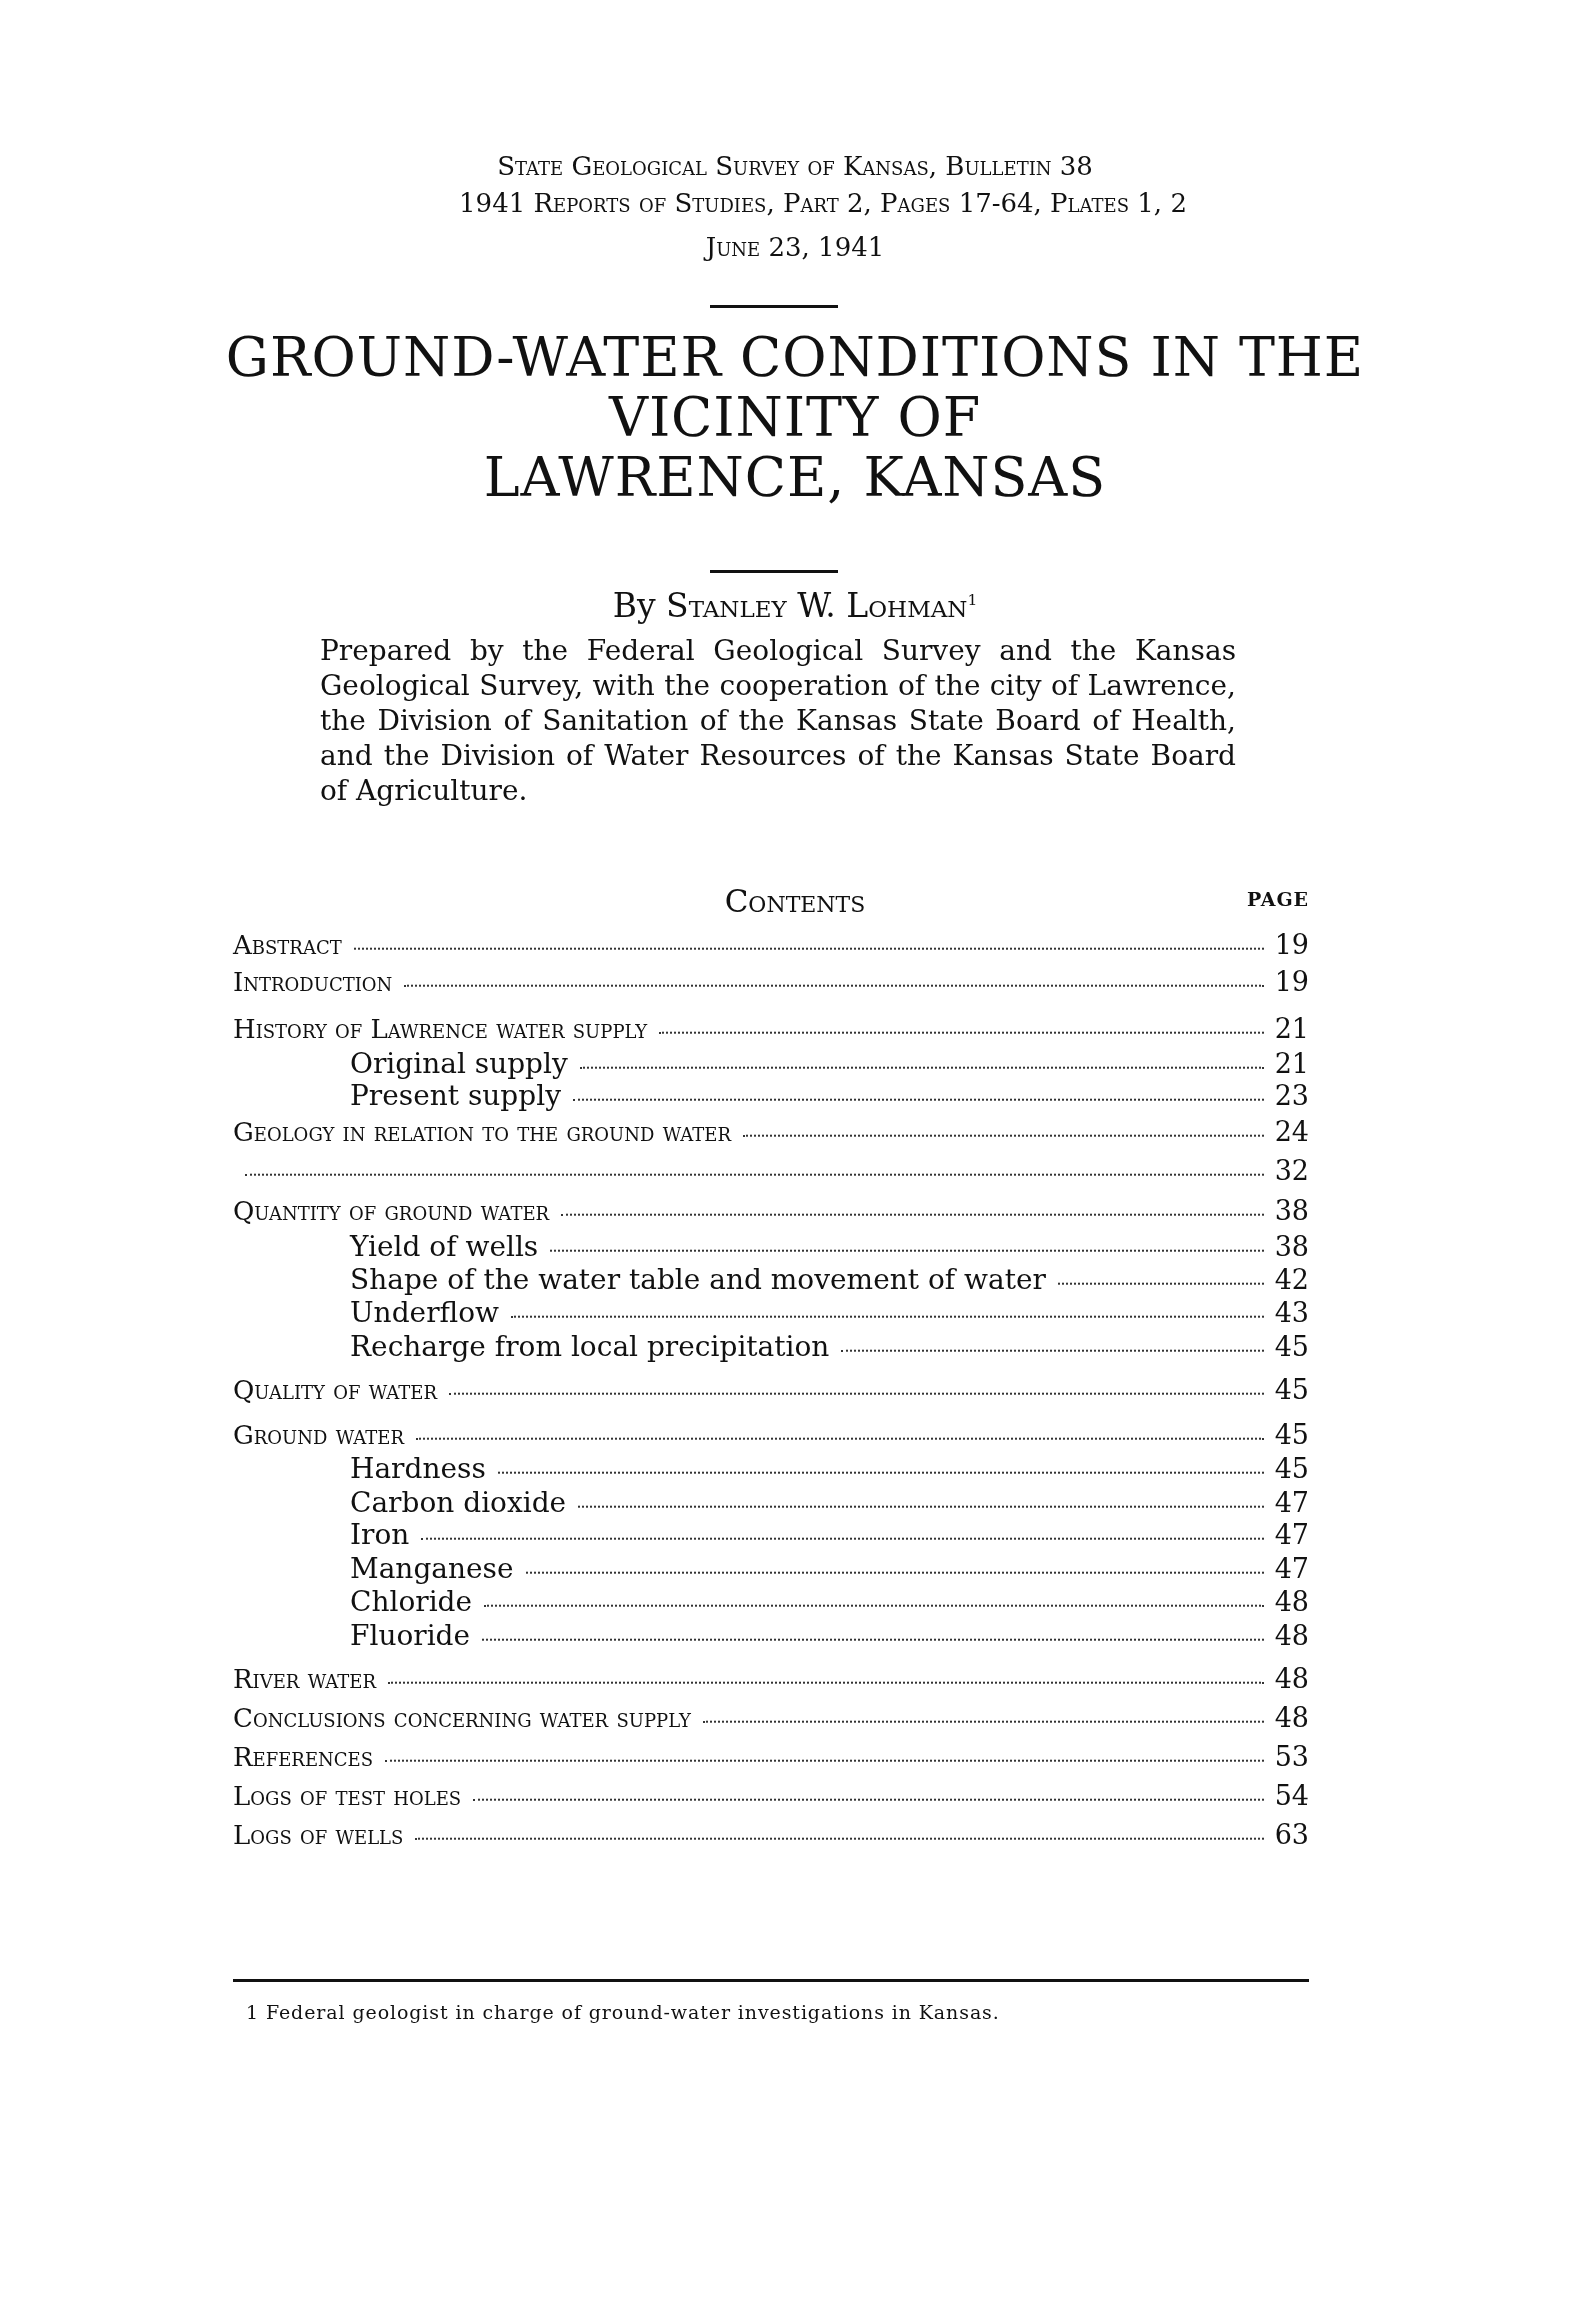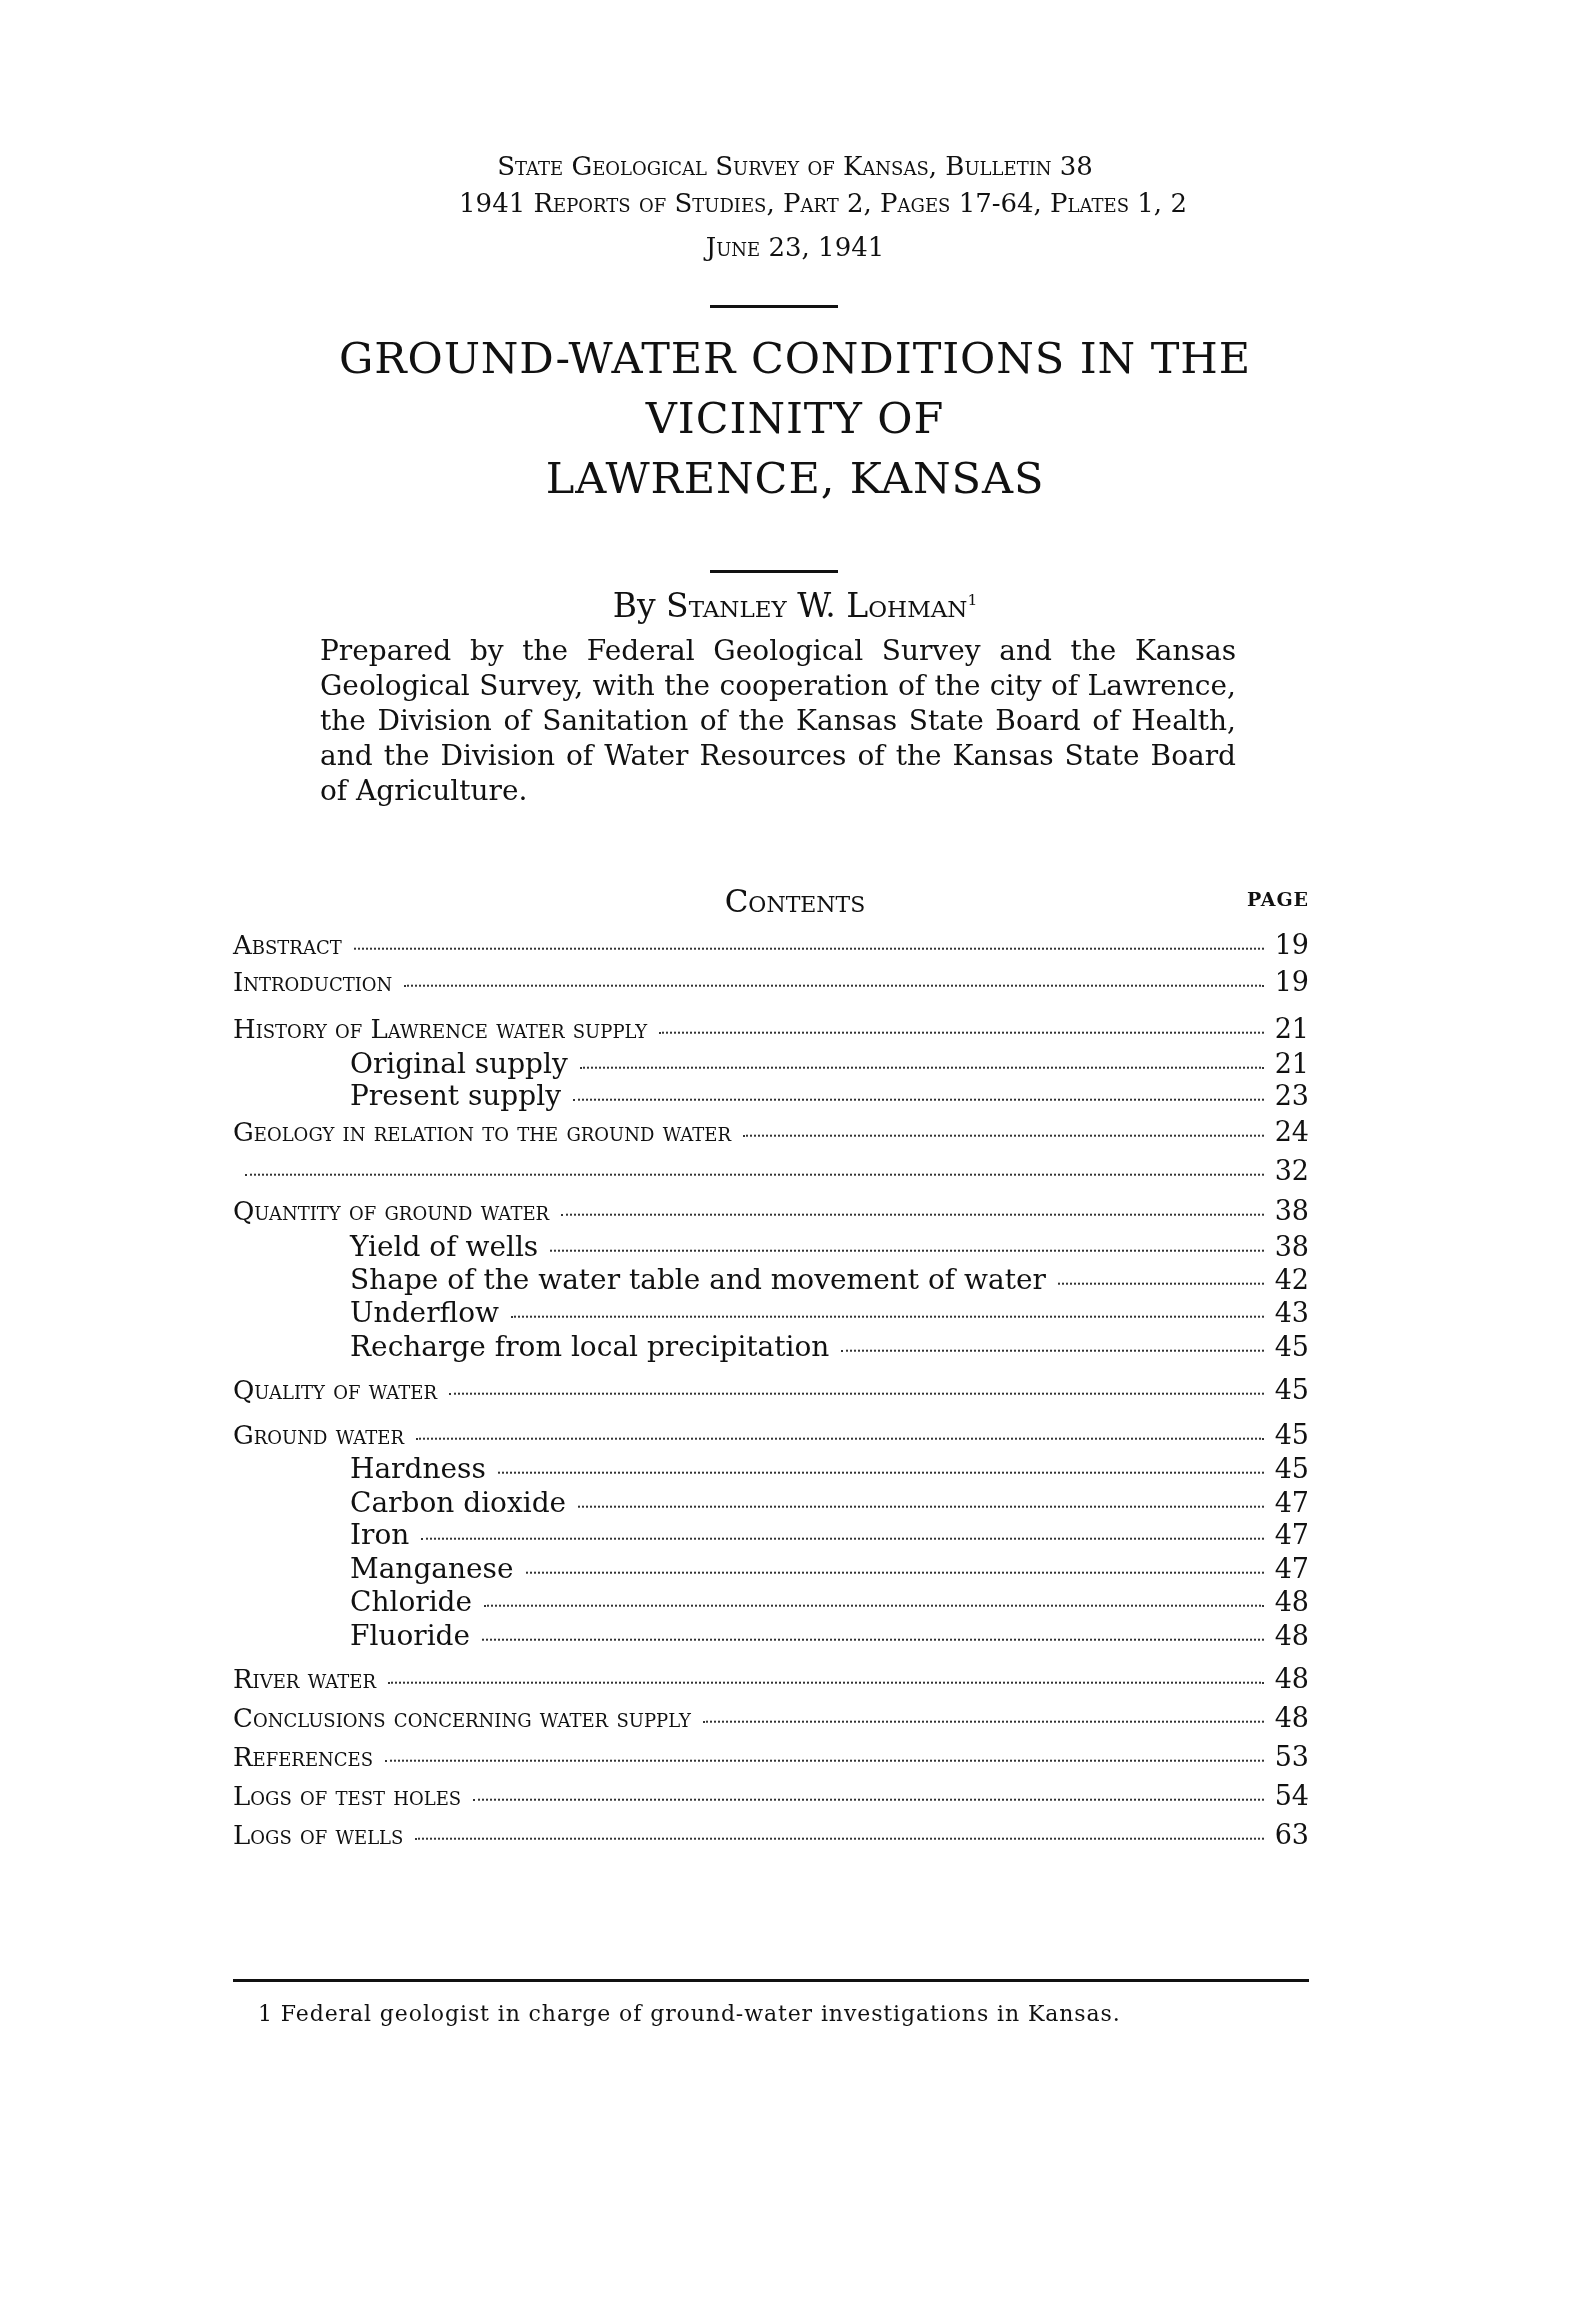--- a/index.html
+++ b/index.html
@@ -8,35 +8,35 @@
     font-family: "DejaVu Serif", "Liberation Serif", serif; color: #111;
   }
   .sc { font-variant: small-caps; text-align: center; }
   .header { position: absolute; left: 0; width: 1590px; text-align: center; }
   .h-line1 { top: 151px; font-size: 26px; }
   .h-line2 { top: 188px; font-size: 26px; margin-left: 28px; }
   .h-line3 { top: 232px; font-size: 26px; }
   .rule { position: absolute; height: 2.6px; background: #111; }
   .rule1 { left: 710px; top: 305px; width: 128px; }
   .rule2 { left: 710px; top: 570px; width: 128px; }
-  .title { position: absolute; left: 0; width: 1590px; text-align: center; font-size: 43px; line-height: 60px; top: 328px; letter-spacing: 0.9px; }
+  .title { position: absolute; left: 0; width: 1590px; text-align: center; font-size: 54px; line-height: 60px; top: 328px; letter-spacing: 0.9px; }
   .byline { position: absolute; left: 0; width: 1590px; text-align: center; top: 586px; font-size: 33px; }
   .byline sup { font-size: 15.6px; vertical-align: super; }
   .prepared { position: absolute; left: 320px; width: 916px; top: 633px; font-size: 28px; line-height: 35px; text-align: justify; }
   .contents-head { position: absolute; left: 0; width: 1590px; top: 883px; text-align: center; font-size: 31px; }
   .page-head { position: absolute; right: 281px; top: 888px; font-size: 19px; font-weight: bold; letter-spacing: 0.9px; }
   .toc { position: absolute; left: 233px; width: 1076px; top: 0; }
   .toc-row { position: absolute; left: 0; width: 1076px; display: flex; align-items: baseline; font-size: 26px; }
   .toc-row.top .label { font-variant: small-caps; font-size: 26px; }
   .toc-row.sub .label { padding-left: 117px; font-size: 28px; }
   .label { white-space: nowrap; }
   .leader { flex: 1; border-bottom: 2.6px dotted #333; margin: 0 10.4px 0 12px; transform: translateY(-4.3px); min-width: 17.3px; }
   .pg { width: 35px; text-align: right; font-size: 27px; }
   .foot-rule { position: absolute; left: 233px; width: 1076px; top: 1979px; height: 2.6px; background: #111; }
-  .footnote { position: absolute; left: 258px; top: 2001px; font-size: 22px; letter-spacing: 0.9px; }
+  .footnote { position: absolute; left: 246px; top: 2001px; font-size: 19px; letter-spacing: 0.9px; }
 </style>
 </head>
 <body>
 
 <div class="header h-line1 sc">State Geological Survey of Kansas, Bulletin 38</div>
 <div class="header h-line2 sc">1941 Reports of Studies, Part 2, Pages 17-64, Plates 1, 2</div>
 <div class="header h-line3 sc">June 23, 1941</div>
 
 <div class="rule rule1"></div>
 

